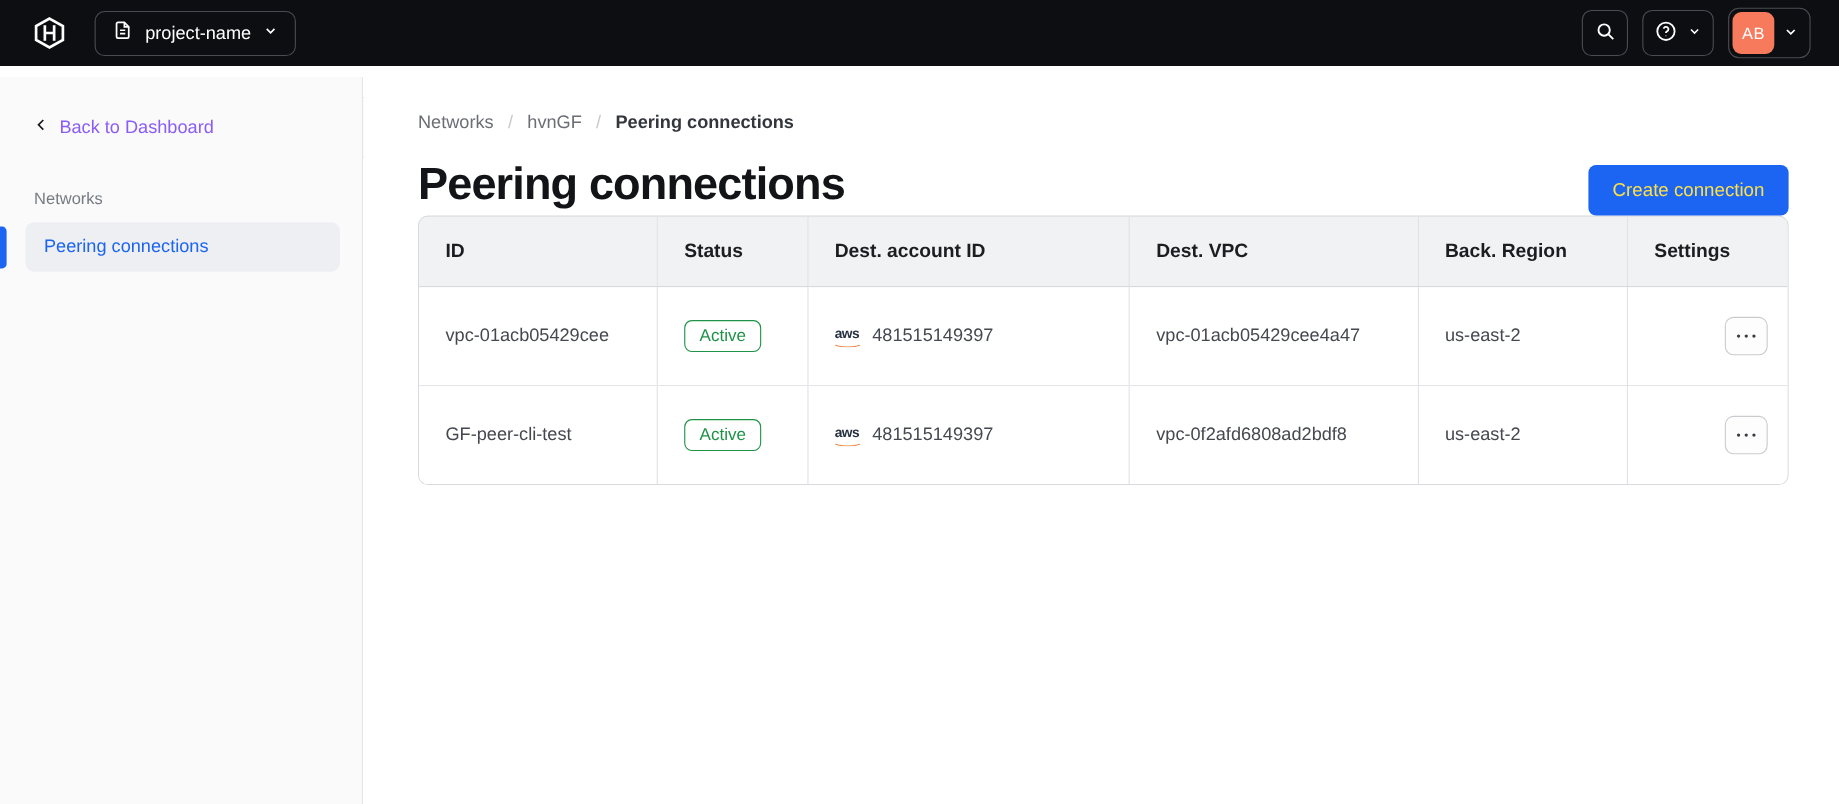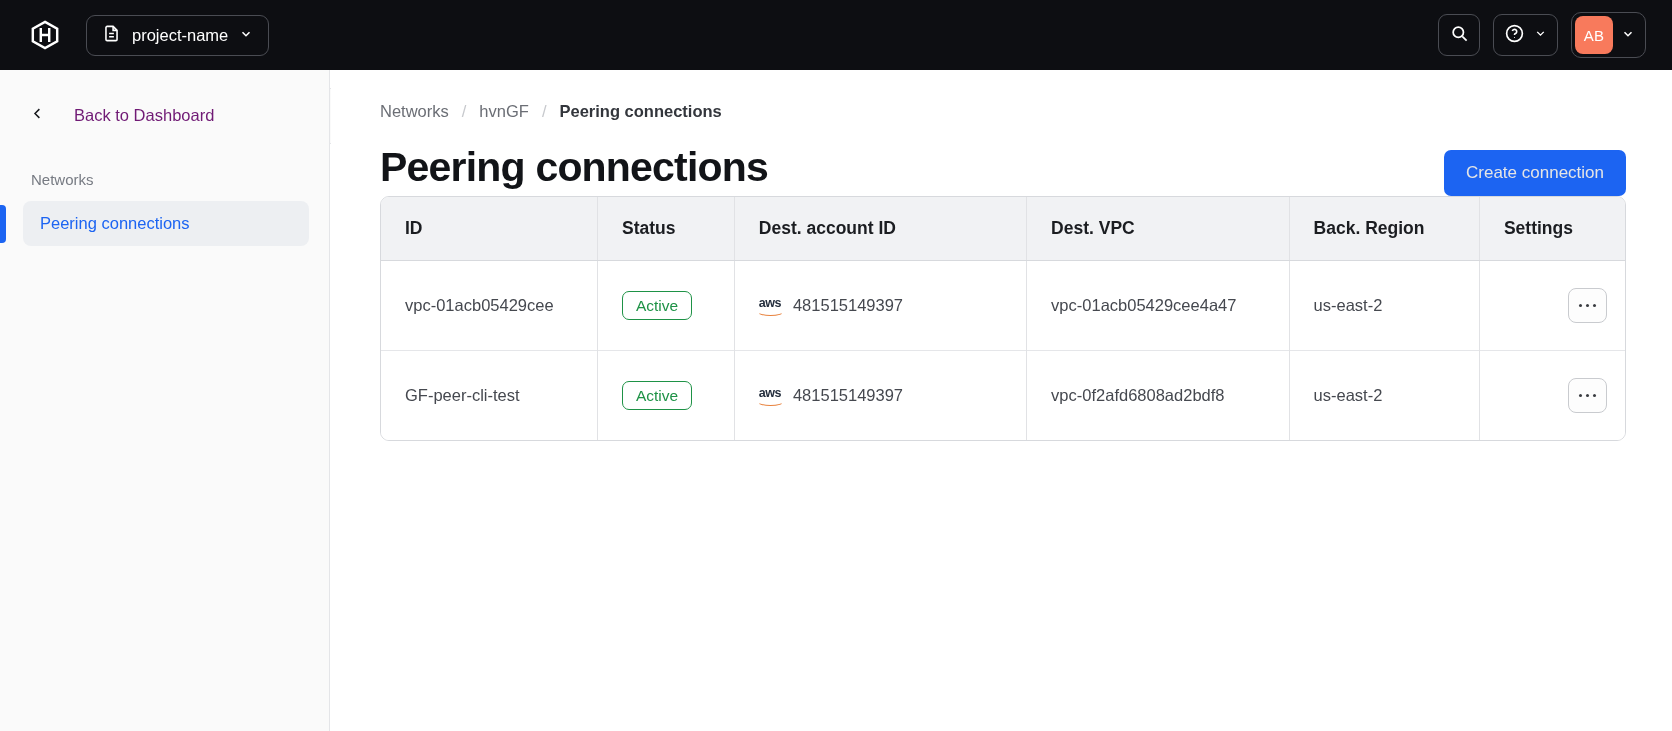--- a/index.html
+++ b/index.html
@@ -1,21 +1,21 @@
 <!DOCTYPE html>
 <html><head>
 <meta charset="utf-8">
 <style>
   * { margin:0; padding:0; box-sizing:border-box; }
   html,body { width:1672px; height:731px; overflow:hidden; }
   body { font-family:"Liberation Sans", sans-serif; background:#ffffff; color:#1a1c1f; }
 
   
   .topbar {
-    height:70px; background:#0d0e12; display:flex; align-items:center;
+    height:60px; background:#0d0e12; display:flex; align-items:center;
     padding:0 26px 0 30px; gap:26px;
   }
   .logo-wrap { width:30px; height:30px; display:flex; align-items:center; justify-content:center; }
   .project-btn {
     display:flex; align-items:center; gap:11px; height:41px;
     border:1px solid #4a4c53; border-radius:9px; padding:0 15px;
     background:transparent; color:#fff; font-size:16.5px; font-weight:500; cursor:pointer;
     font-family:"Liberation Sans", sans-serif;
   }
   .topbar-spacer { flex:1; }
@@ -33,22 +33,22 @@
     width:38px; height:38px; border-radius:8px; display:flex; align-items:center;
     justify-content:center; color:#fff; font-size:15px; font-weight:500; letter-spacing:.3px;
   }
 
   
   .sidebar {
     position:absolute; top:70px; left:0; width:330px; height:661px;
     background:#fafafa; border-right:1px solid #e4e5e8;
   }
   .back-link {
-    display:flex; align-items:center; gap:29px; margin:36px 0 0 30px;
-    font-size:16.5px; font-weight:500; color:#701a75; cursor:pointer;
+    display:flex; align-items:center; gap:9px; margin:36px 0 0 30px;
+    font-size:16.5px; font-weight:500; color:#8b5cf6; cursor:pointer;
   }
   .side-section-label {
     margin:46px 0 0 31px; font-size:15px; font-weight:500; color:#767a82;
   }
   .side-item {
     position:relative; margin:13px 20px 0 23px; padding:13px 17px;
     background:#edeff2; border-radius:8px; color:#1c64f2; font-size:16.5px;
     cursor:pointer;
   }
   .side-item-indicator {
@@ -70,21 +70,21 @@
     background:#fff; padding:32px 46px 0 49px;
   }
   .breadcrumb { display:flex; align-items:center; gap:13px; font-size:16.5px; }
   .crumb-link { color:#6b6e75; cursor:pointer; }
   .crumb-sep { color:#c7c9cd; }
   .crumb-current { color:#33363c; font-weight:600; }
 
   .page-head { display:flex; align-items:flex-start; justify-content:space-between; margin-top:23px; }
   .page-title { font-size:41px; font-weight:700; letter-spacing:-0.8px; color:#121418; }
   .create-btn {
-    margin-top:6px; background:#1c64f2; color:#e5e5e5; border:none; border-radius:7px;
+    margin-top:6px; background:#1c64f2; color:#fde047; border:none; border-radius:7px;
     padding:13px 22px; font-size:17px; font-weight:500; cursor:pointer;
     font-family:"Liberation Sans", sans-serif;
   }
 
   
   .table-wrap {
     border:1px solid #d7d9dd; border-radius:9px; overflow:hidden;
     background:#fff;
   }
   table { width:100%; border-collapse:collapse; }

